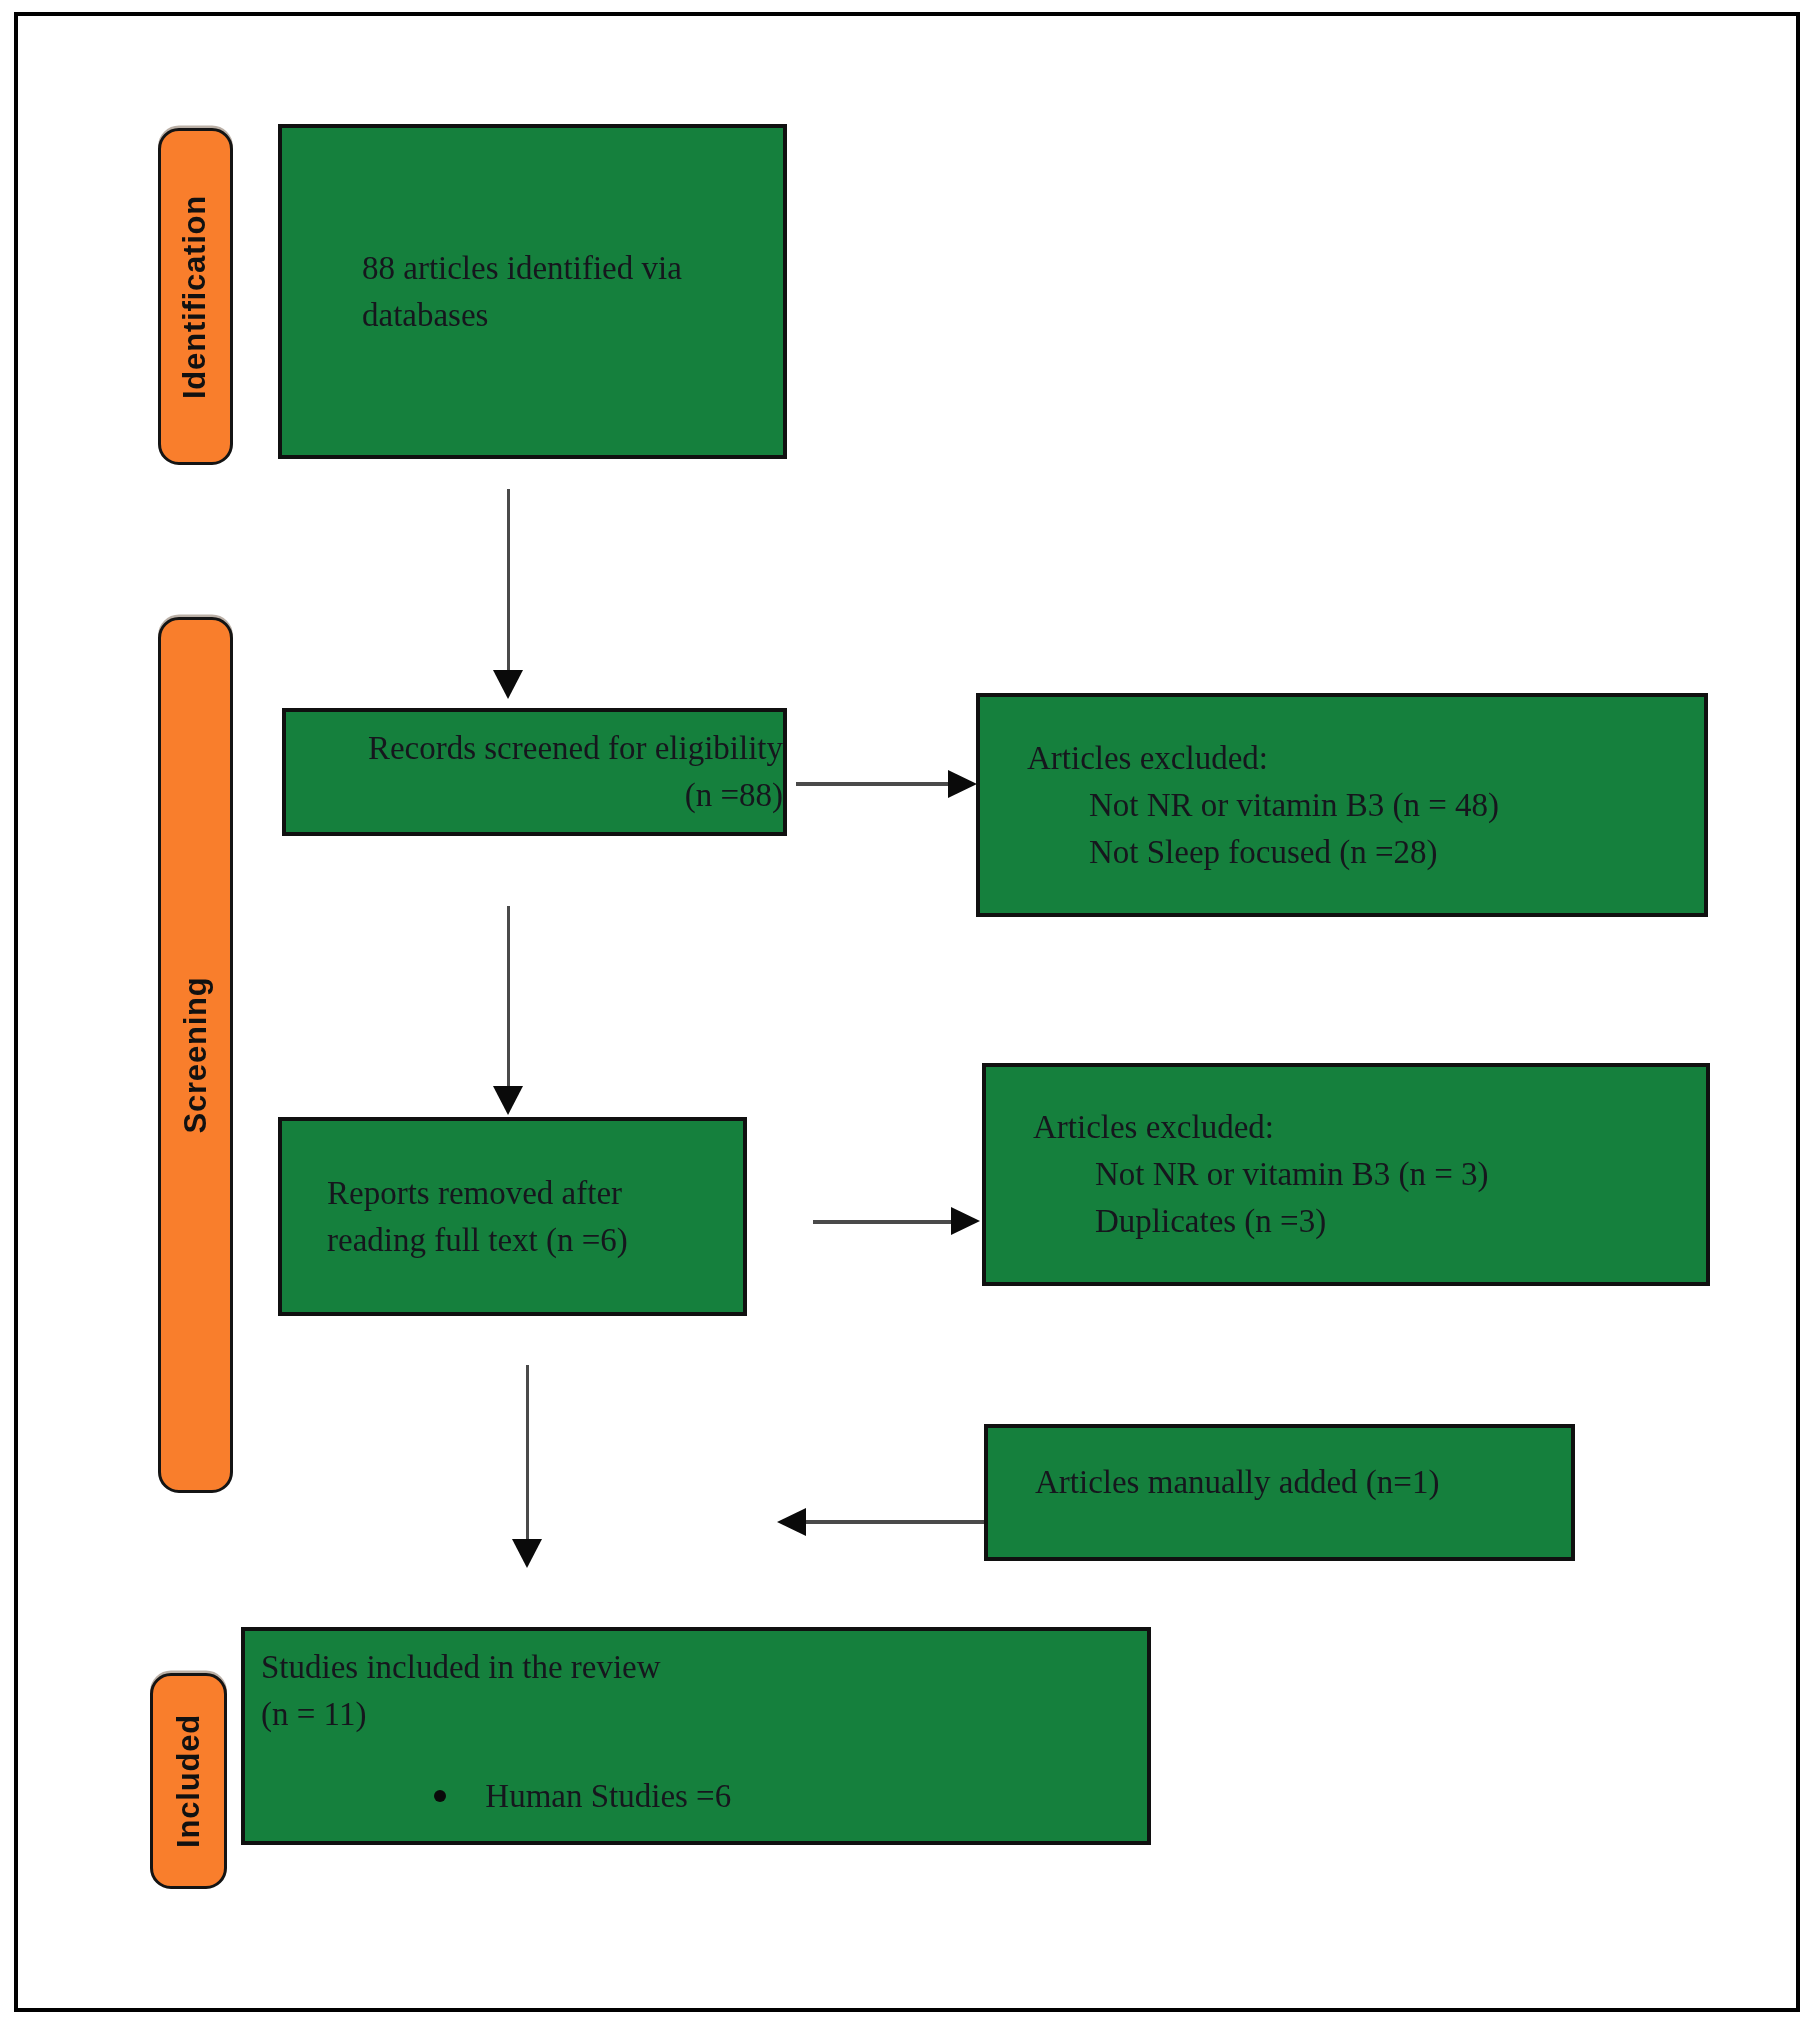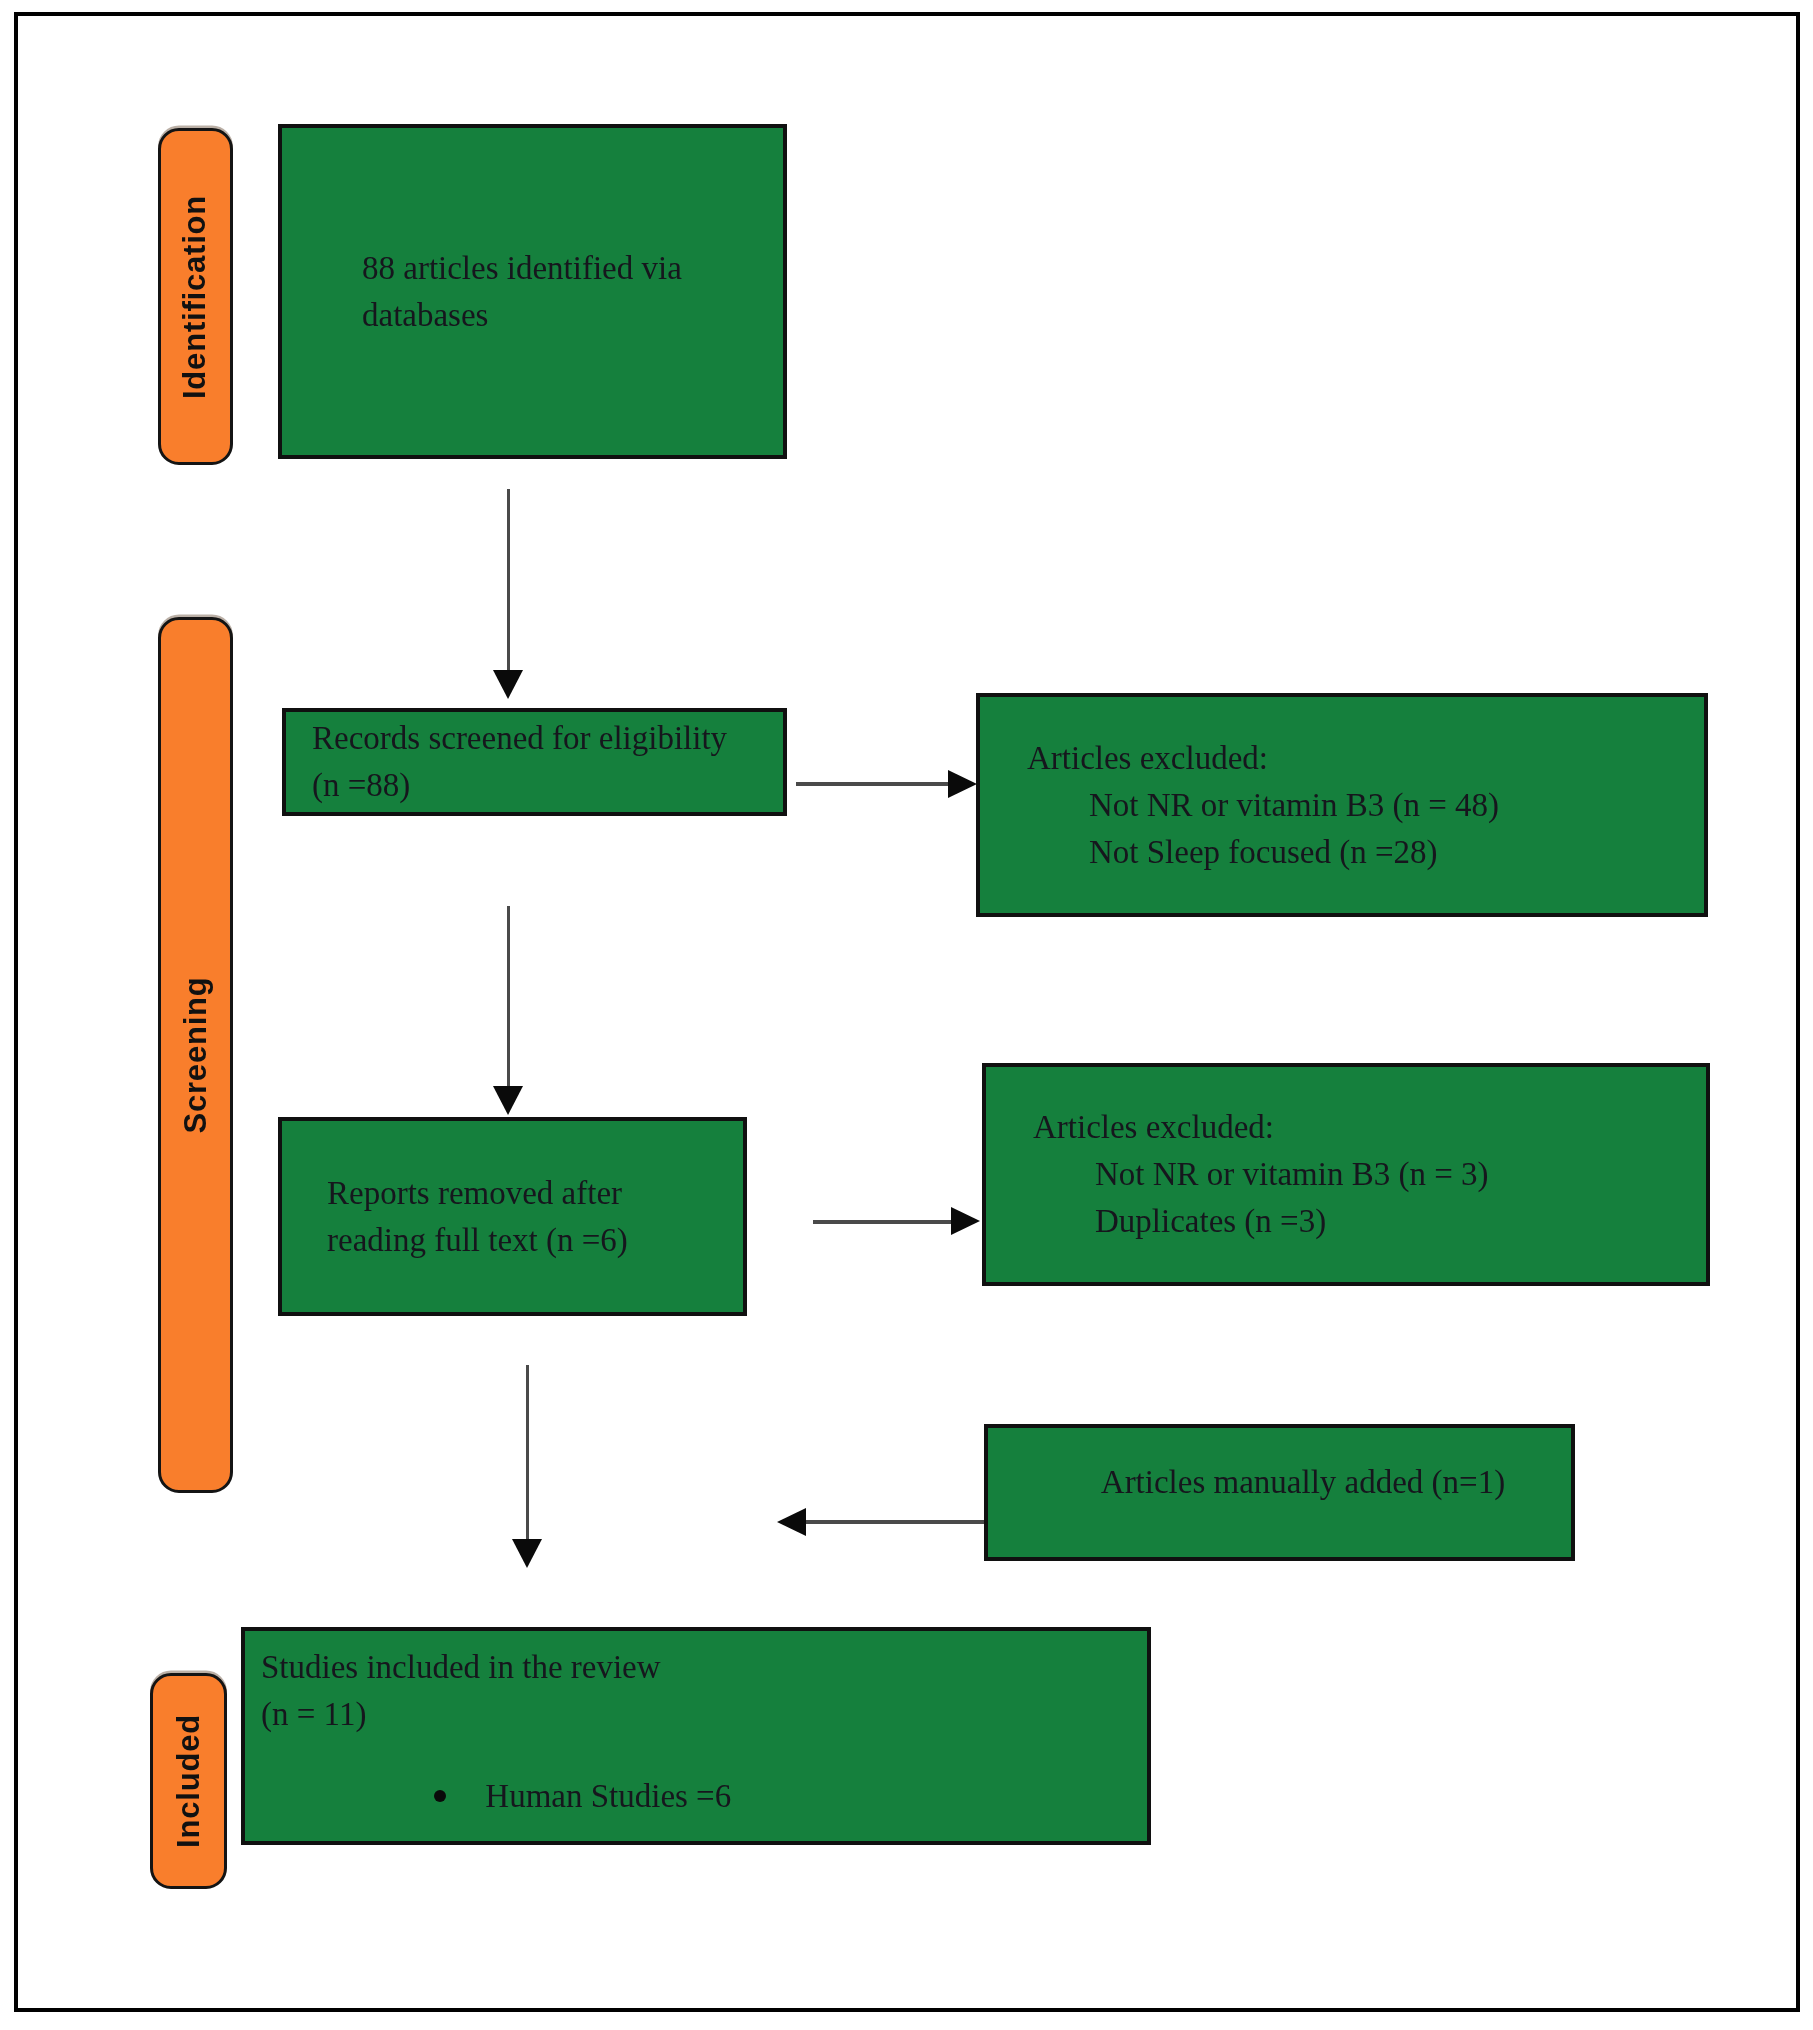--- a/index.html
+++ b/index.html
@@ -53,21 +53,21 @@
     </div>
 
     <div class="wbox" style="left:260px;top:108px;width:509px;height:335px;padding-left:80px;">
       <div>88 articles identified via</div>
       <div>databases</div>
     </div>
 
     <div class="aline" style="left: 489px; top: 473px; width: 3.3px; height: 182px; background: rgb(74, 74, 74);"></div>
     <div class="ahead down" style="left:475px;top:654px;"></div>
 
-    <div class="wbox" style="left:264px;top:692px;width:505px;height:108px;padding-left:26px;">
+    <div class="wbox" style="left:264px;top:692px;width:505px;height:128px;padding-left:26px;text-align:right;">
       <div>Records screened for eligibility</div>
       <div>(n =88)</div>
     </div>
 
     <div class="aline" style="left: 778px; top: 766px; width: 152px; height: 3.3px; background: rgb(74, 74, 74);"></div>
     <div class="ahead right" style="left:930px;top:754px;"></div>
 
     <div class="wbox" style="left:958px;top:677px;width:732px;height:224px;padding-left:47px;">
       <div>Articles excluded:</div>
       <div class="indent">Not NR or vitamin B3 (n = 48)</div>
@@ -87,21 +87,21 @@
 
     <div class="wbox" style="left:964px;top:1047px;width:728px;height:223px;padding-left:47px;">
       <div>Articles excluded:</div>
       <div class="indent">Not NR or vitamin B3 (n = 3)</div>
       <div class="indent">Duplicates (n =3)</div>
     </div>
 
     <div class="aline" style="left: 508px; top: 1349px; width: 3.3px; height: 175px; background: rgb(74, 74, 74);"></div>
     <div class="ahead down" style="left:494px;top:1523px;"></div>
 
-    <div class="wbox" style="left:966px;top:1408px;width:591px;height:137px;padding-left:47px;padding-bottom:21px;align-items:center;">
+    <div class="wbox" style="left:966px;top:1408px;width:591px;height:137px;padding-left:47px;padding-bottom:21px;">
       <div>Articles manually added (n=1)</div>
     </div>
 
     <div class="aline" style="left: 786px; top: 1504px; width: 180px; height: 3.3px; background: rgb(74, 74, 74);"></div>
     <div class="ahead left" style="left:759px;top:1492px;"></div>
 
     <div class="wbox" style="left:223px;top:1611px;width:910px;height:218px;padding-left:16px;justify-content:flex-start;padding-top:13px;">
       <div>Studies included in the review</div>
       <div>(n = 11)</div>
       <div class="bullet-row">

